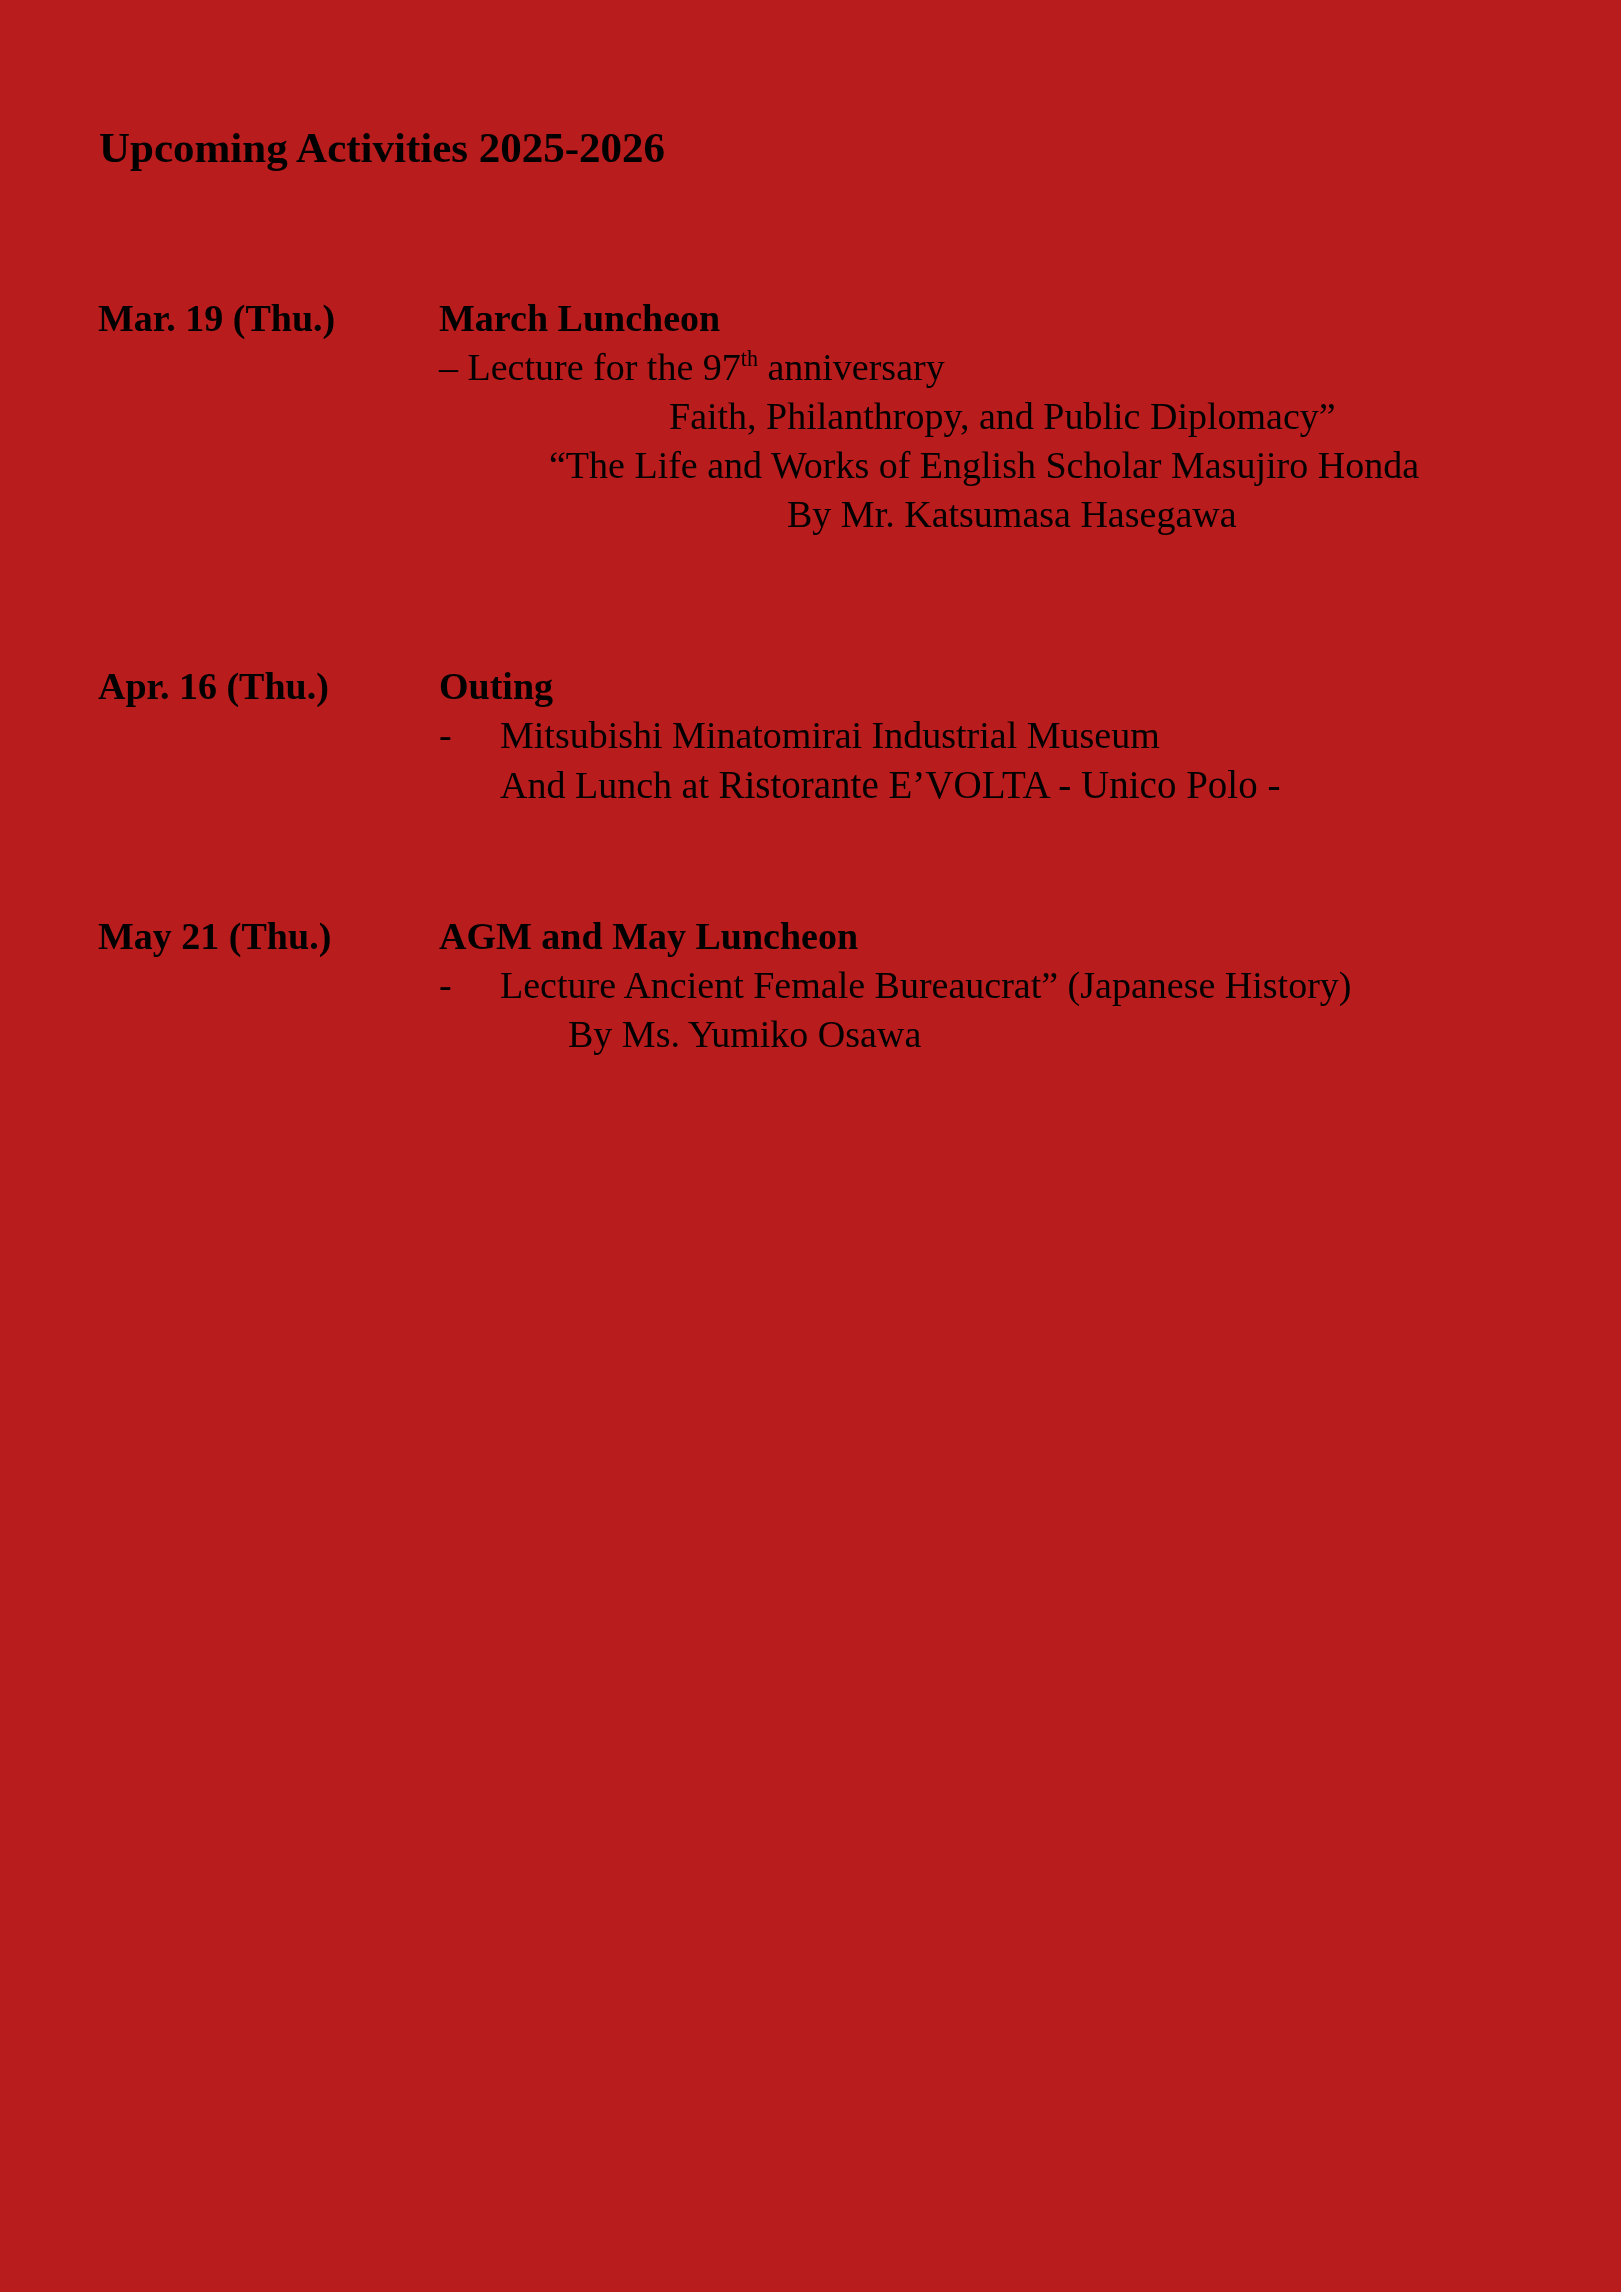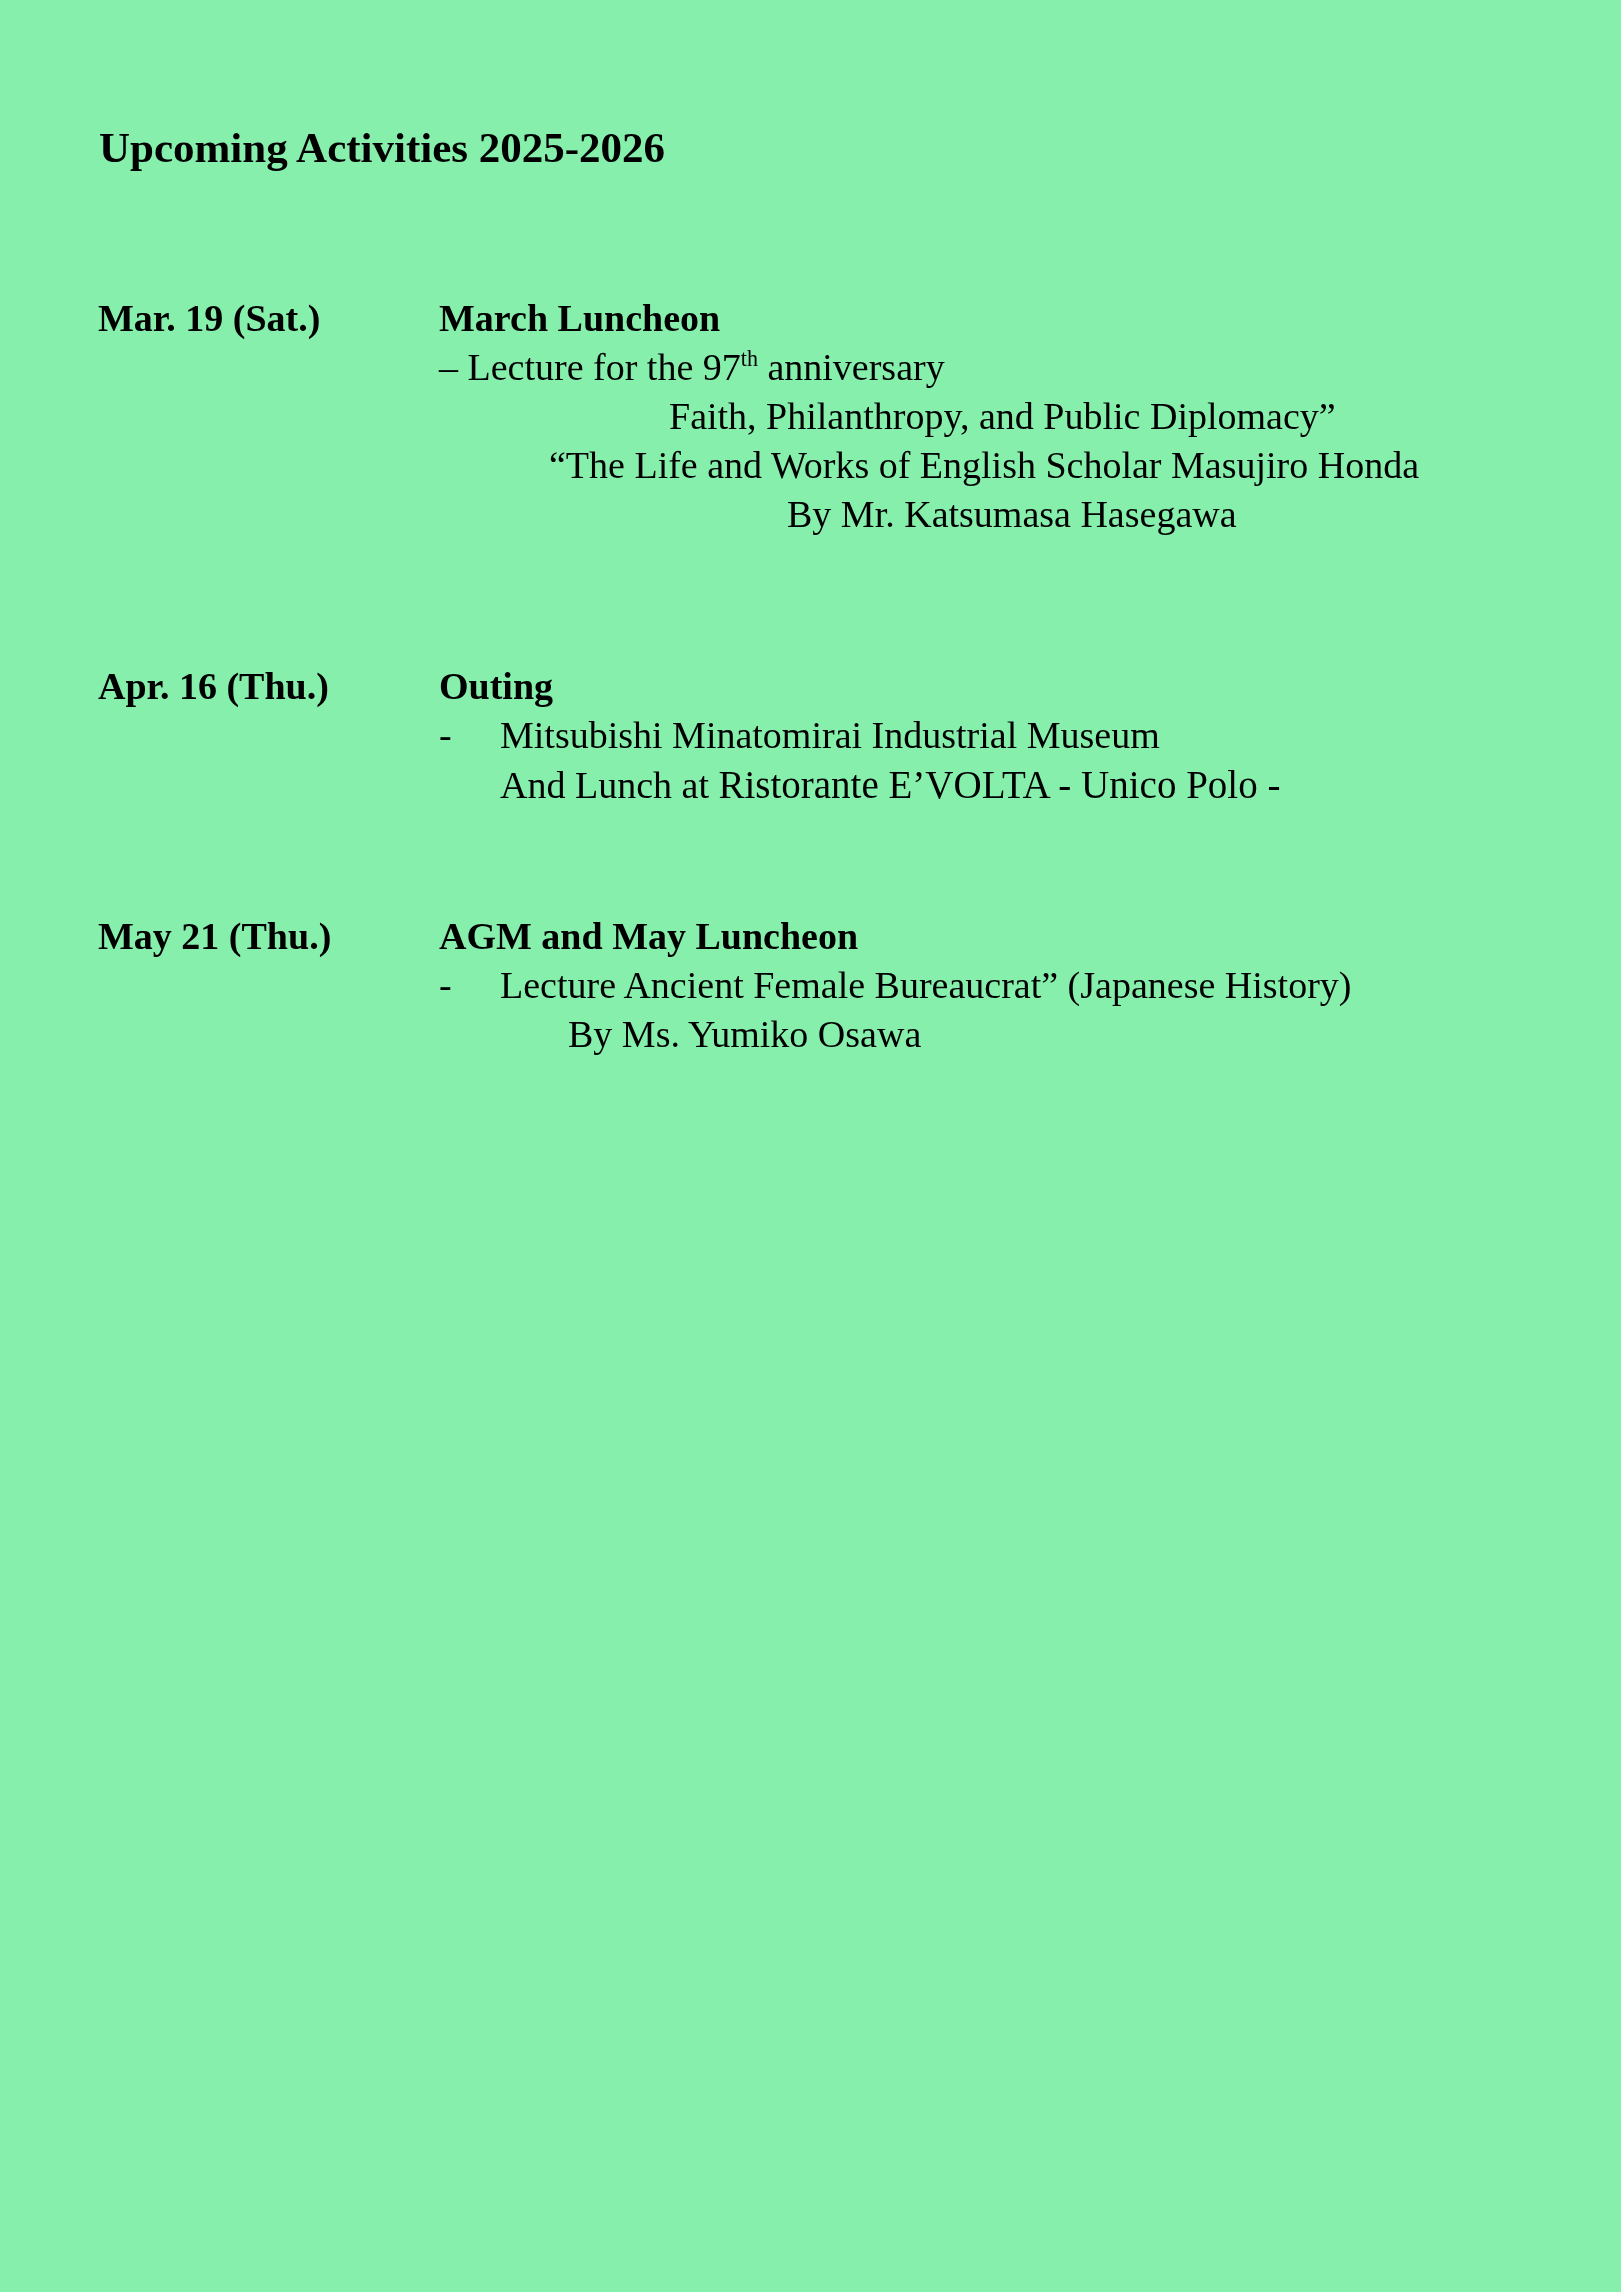--- a/index.html
+++ b/index.html
@@ -1,20 +1,20 @@
 <!DOCTYPE html>
 <html><head>
 <meta charset="utf-8">
 <style>
   html, body { margin: 0; padding: 0; background: #ffffff; }
   .page {
     position: relative;
     width: 1621px;
     height: 2293px;
-    background: #86efac;
+    background: #b91c1c;
     color: #000000;
     font-family: "Liberation Serif", "DejaVu Serif", serif;
     font-size: 38px;
     line-height: 49px;
     overflow: hidden;
   }
   .doc-title {
     position: absolute;
     left: 99px;
     top: 123px;
@@ -57,21 +57,21 @@
   .small-text { font-size: 39px; }
 </style>
 </head>
 <body>
 
 <div class="page">
 
   <div class="doc-title">Upcoming Activities 2025-2026</div>
 
   <section class="entry" style="top:294px">
-    <div class="date">Mar. 19 (Sat.)</div>
+    <div class="date">Mar. 19 (Thu.)</div>
     <div class="content">
       <div class="heading">March Luncheon</div>
       <div class="line"><span>– Lecture for the 97</span><sup>th</sup><span> anniversary</span></div>
       <div class="line indent-quote2">Faith, Philanthropy, and Public Diplomacy”</div>
       <div class="line indent-quote1">“The Life and Works of English Scholar Masujiro Honda</div>
       <div class="line indent-byline1">By Mr. Katsumasa Hasegawa</div>
     </div>
   </section>
 
   <section class="entry" style="top:662px">

